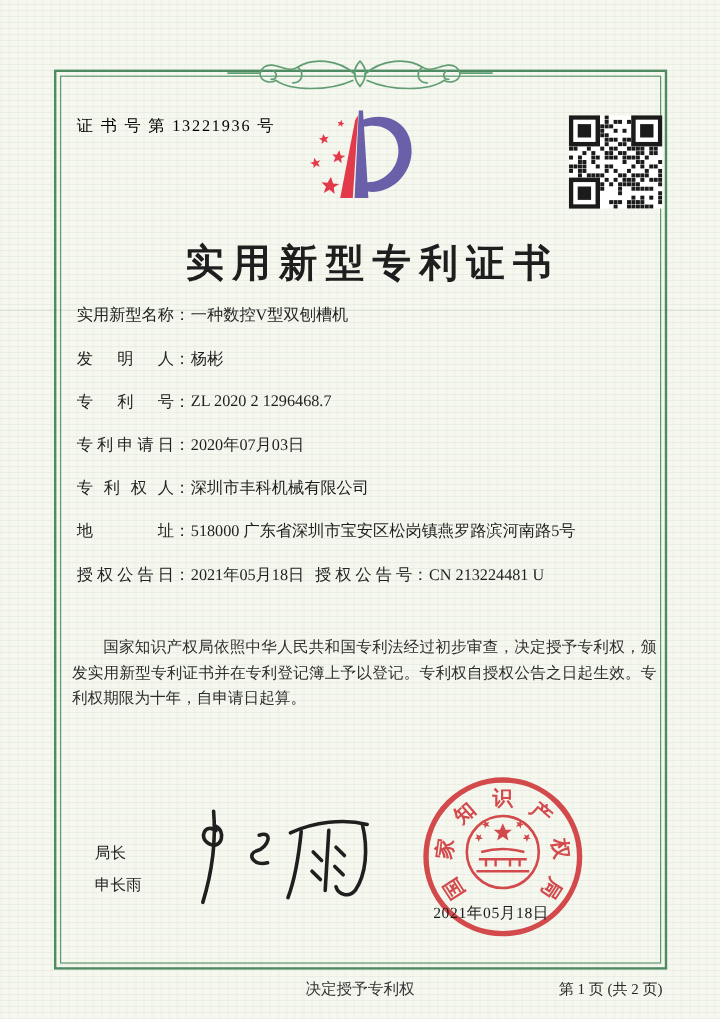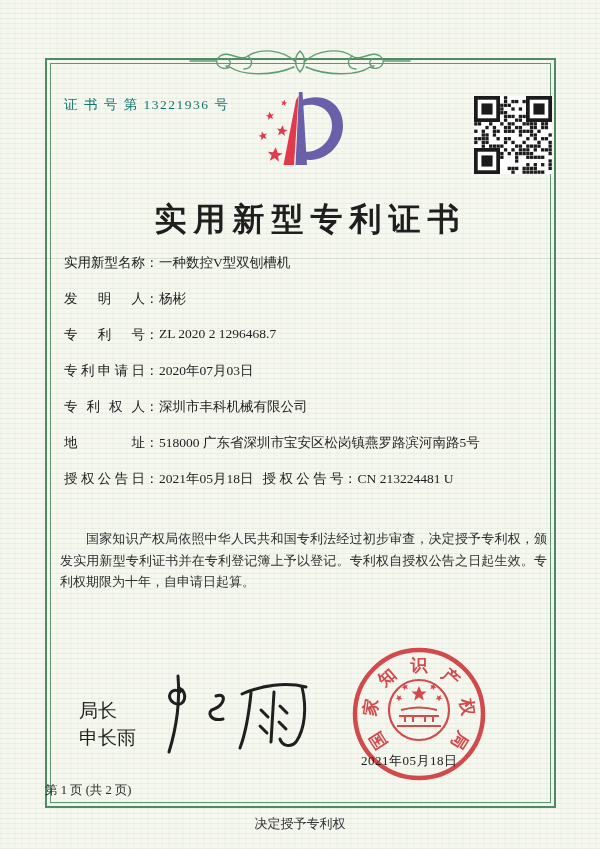--- a/index.html
+++ b/index.html
@@ -14,46 +14,46 @@
       repeating-linear-gradient(90deg,
         rgba(140,180,150,0.04) 0px, rgba(140,180,150,0.04) 2px,
         rgba(255,255,255,0) 2px, rgba(255,255,255,0) 7px);
     color:#2b2b2b;
   }
   .abs{position:absolute;}
   
   .frame-outer{left:45px;top:58px;width:507px;height:746px;border:2px solid #4e8a62;}
   .frame-inner{position:absolute;left:3px;top:3px;right:3px;bottom:3px;border:1px solid #5d9670;}
   
-  .cert-no{left:64px;top:96px;font-size:13.5px;letter-spacing:1.5px;color:#0f766e;}
+  .cert-no{left:64px;top:96px;font-size:13.5px;letter-spacing:1.5px;color:#000000;}
   .logo{left:246px;top:86px;}
   .qr{left:474px;top:96px;}
   .title{left:45px;top:186px;width:507px;margin:12px;text-align:center;
          font-size:32px;font-weight:600;letter-spacing:7px;color:#1e1e1e;}
   .faint-rule{left:0px;top:258px;width:600px;height:1px;background:rgba(60,80,60,0.10);}
   
   .fields{left:64px;top:254px;width:488px;font-size:13.5px;}
   .row{display:flex;align-items:flex-start;height:36px;white-space:nowrap;}
   .lab{display:inline-block;width:81px;text-align:justify;text-align-last:justify;color:#222;}
   .colon{display:inline-block;width:14px;color:#222;}
   .val{color:#1f1f1f;}
   .grp2{margin-left:9px;display:flex;align-items:center;}
   
   .paras{left:60px;top:528px;width:487px;}
   .paras p{margin:0;font-size:13px;line-height:21.5px;text-align:justify;
            text-indent:2em;color:#2e2e2e;}
   
-  .sig-block{left:79px;top:697px;font-size:19px;line-height:27px;color:#1f1f1f;}
+  .sig-block{left:79px;top:697px;font-size:13px;line-height:27px;color:#1f1f1f;}
   .sig-svg{left:150px;top:668px;}
   
   .seal-svg{left:349px;top:644px;opacity:0.92;}
   .seal-date{left:361px;top:752px;width:104px;font-size:13px;letter-spacing:0.5px;
              color:#1c1c1c;white-space:nowrap;}
   
-  .page-info{left:45px;top:782px;width:507px;text-align:left;font-size:12.5px;color:#2a2a2a;}
+  .page-info{left:45px;top:816px;width:507px;text-align:right;font-size:12.5px;color:#2a2a2a;}
   .back-note{left:0px;top:815px;width:600px;text-align:center;font-size:13px;color:#333;}
   .ornament{left:188px;top:45px;}
 </style>
 </head>
 <body>
 
 <div class="abs frame-outer">
   <div class="frame-inner"></div>
 </div>
 

